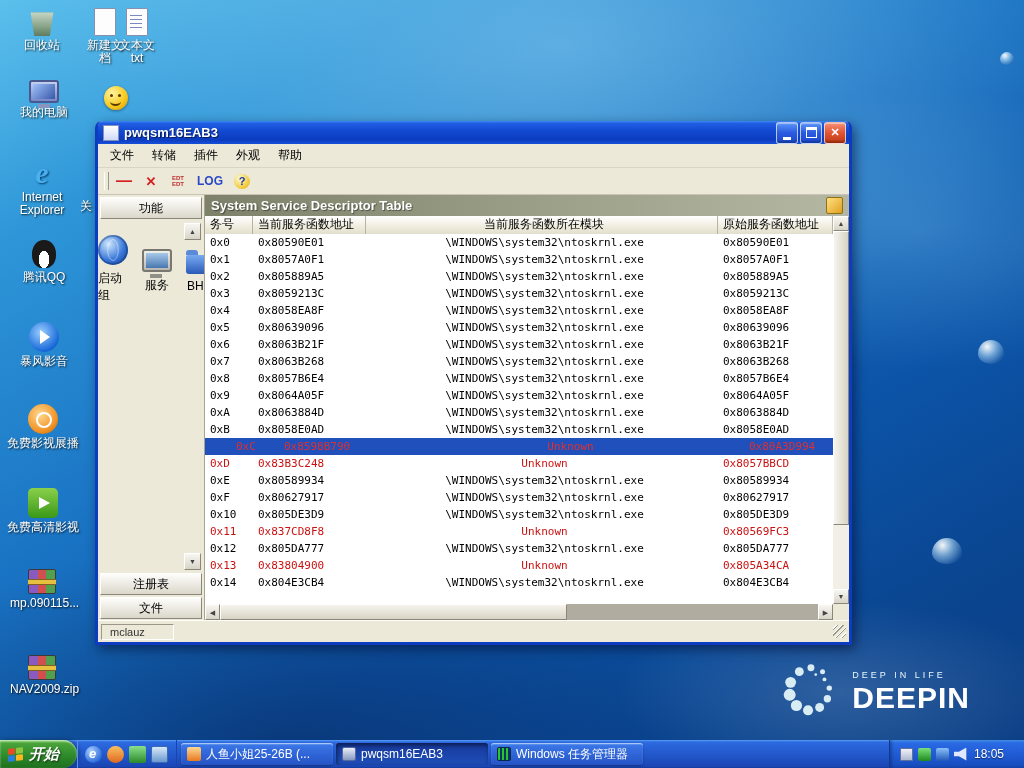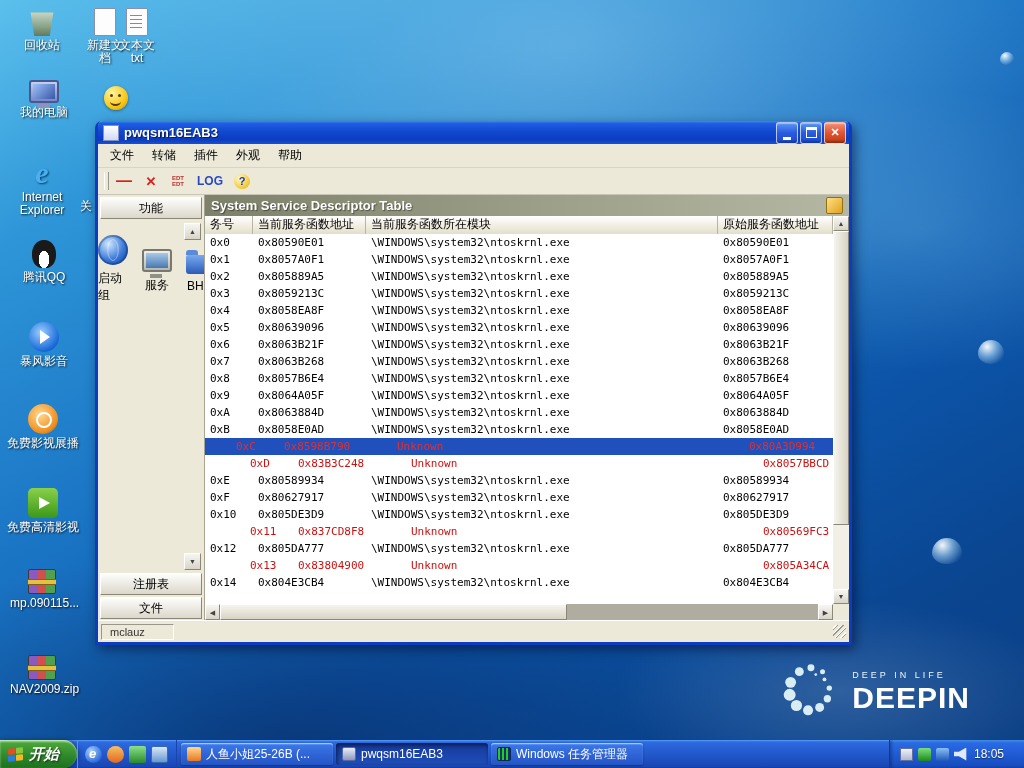--- a/index.html
+++ b/index.html
@@ -134,26 +134,26 @@
   .panel-header{flex:none;height:21px;display:flex;align-items:center;padding:0 6px;
     background:linear-gradient(90deg,#7e8169,#9ea189 55%,#b4b7a3);color:#fff;font-weight:bold;font-size:13px;
     text-shadow:1px 1px 1px rgba(0,0,0,.45);}
   .ph-icon{margin-left:auto;width:15px;height:15px;background:linear-gradient(135deg,#ffe080,#e0a020);border:1px solid #907010;border-radius:2px;flex:none;}
   .table-wrap{flex:1;position:relative;background:#fff;min-height:0;}
   .thead{position:absolute;top:0;left:0;right:16px;height:18px;display:flex;}
   .th{height:24px;line-height:17px;background:linear-gradient(#ffffff,#ece9d8 55%,#d8d4c4);
     border-right:1px solid #b8b4a4;border-bottom:1px solid #9a968a;font-size:12px;}
   .tbody{position:absolute;top:18px;left:0;right:16px;bottom:16px;overflow:hidden;background:#fff;}
   .trow{display:flex;height:17px;line-height:17px;font-family:"DejaVu Sans Mono",monospace;font-size:11px;color:#000;}
-  .trow.hooked{color:var(--hooked-text,#cc1111);margin-left:40px;}
+  .trow.hooked{color:var(--hooked-text,#cc1111);}
   .trow.selected{background:var(--selected-row-bg,#2050bb);color:var(--selected-text,#e03030);padding-left:26px;}
   .td,.th{box-sizing:border-box;padding:0 0 0 5px;overflow:hidden;white-space:nowrap;flex:none;}
   .c0{width:48px;}
   .c1{width:113px;}
-  .c2{width:352px;}
+  .c2{width:352px;text-align:center;}
   .c3{flex:1;min-width:0;}
   .vscroll{position:absolute;top:0;right:0;bottom:16px;width:16px;background:#efede2;display:flex;flex-direction:column;}
   .varrow{flex:none;height:15px;font-size:7px;line-height:14px;text-align:center;color:#444;
     background:linear-gradient(#f8f6f2,#d8d4c8);border:1px solid;border-color:#fff #8a8678 #8a8678 #fff;box-sizing:border-box;}
   .vtrack{flex:1;position:relative;background:#f2f0e6;}
   .vthumb{position:absolute;left:0;right:0;top:0;height:82%;background:linear-gradient(90deg,#f6f4ee,#d8d4c4);
     border:1px solid;border-color:#fff #8a8678 #8a8678 #fff;box-sizing:border-box;}
   .hscroll{position:absolute;left:0;right:16px;bottom:0;height:16px;background:#aFAba0;display:flex;}
   .harrow{flex:none;width:15px;font-size:7px;line-height:15px;text-align:center;color:#444;
     background:linear-gradient(#f8f6f2,#d8d4c8);border:1px solid;border-color:#fff #8a8678 #8a8678 #fff;box-sizing:border-box;}

